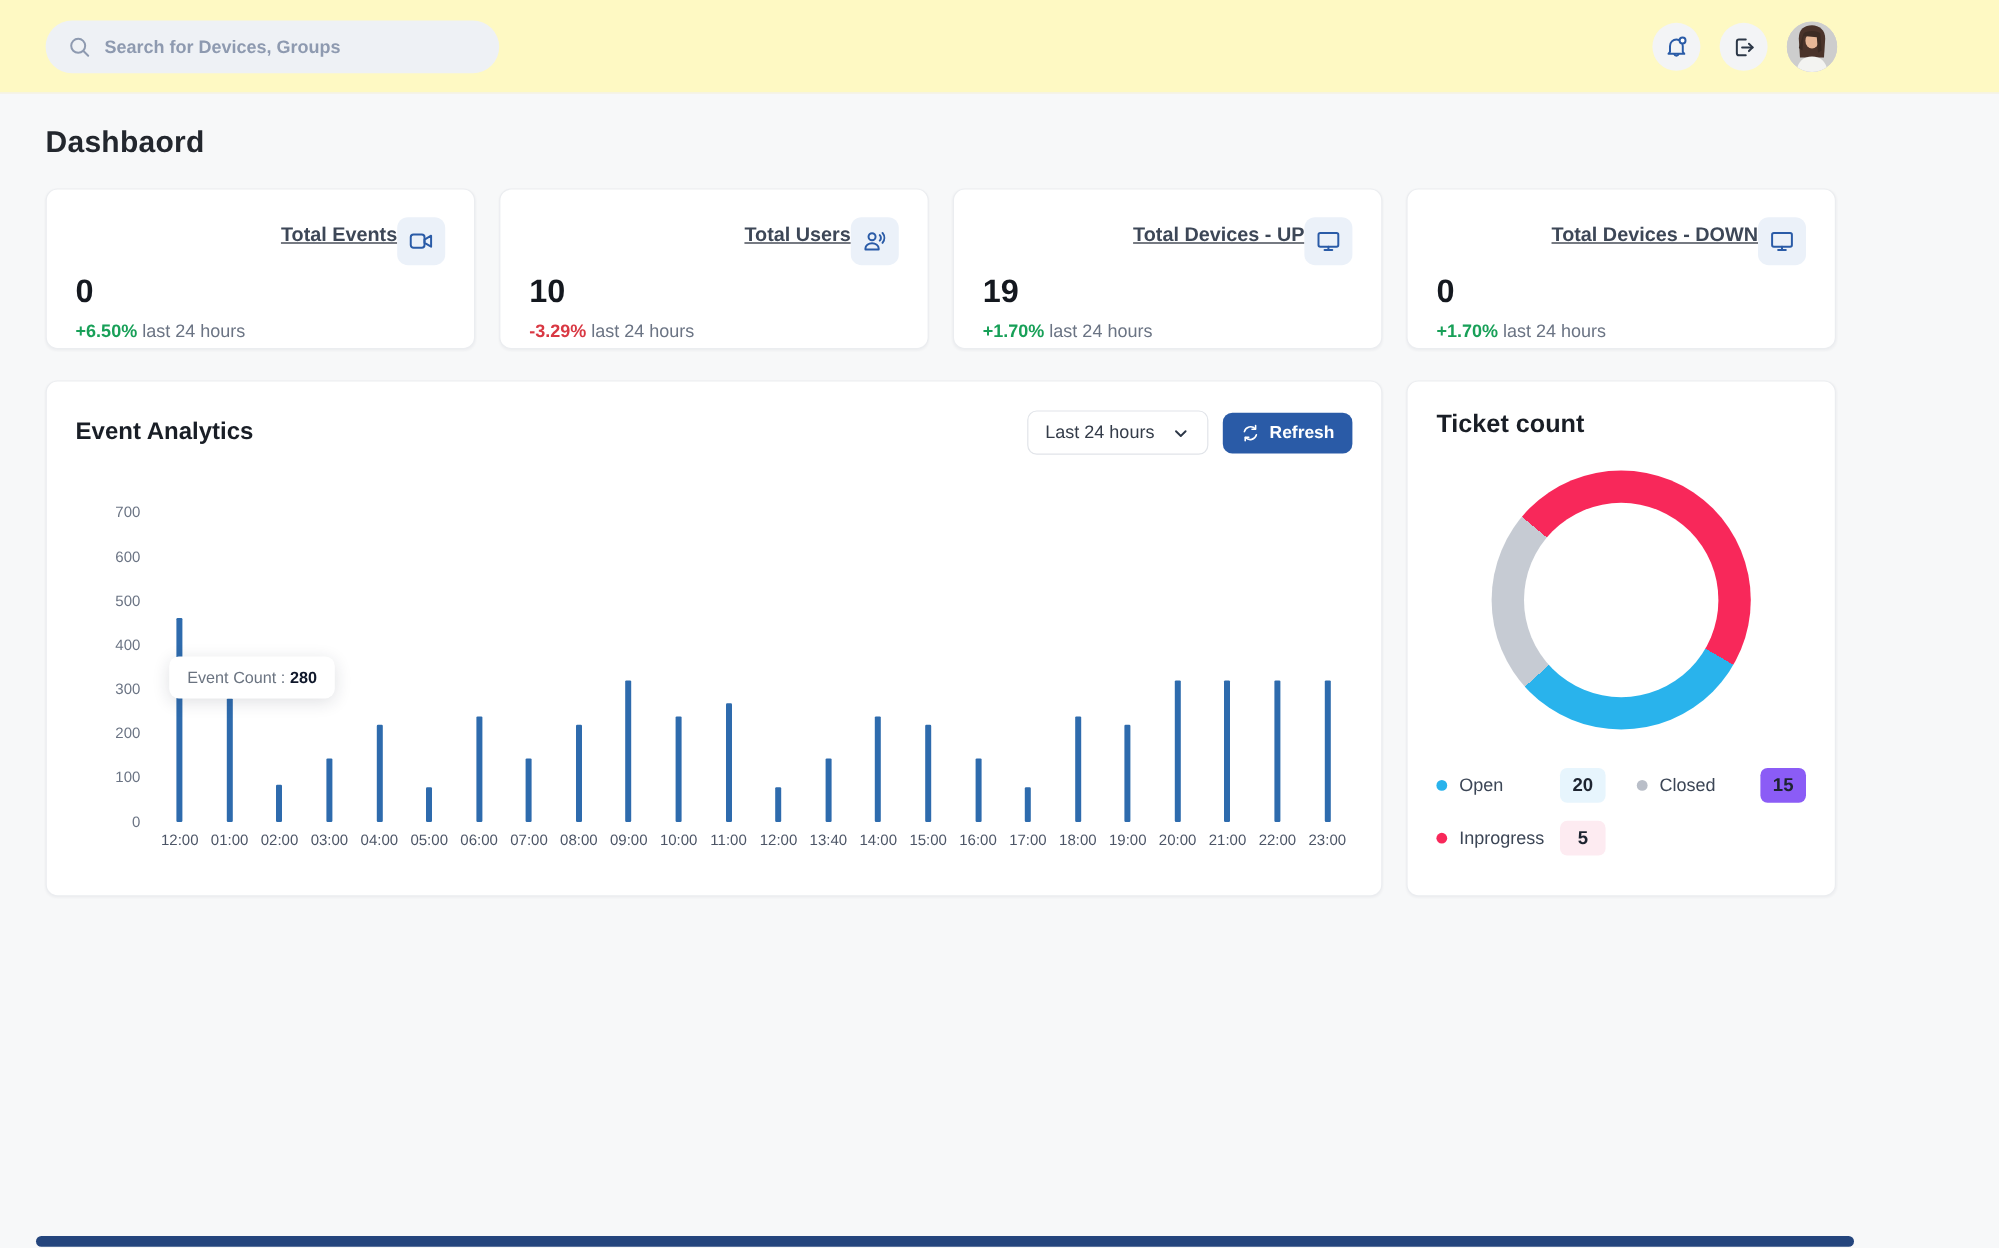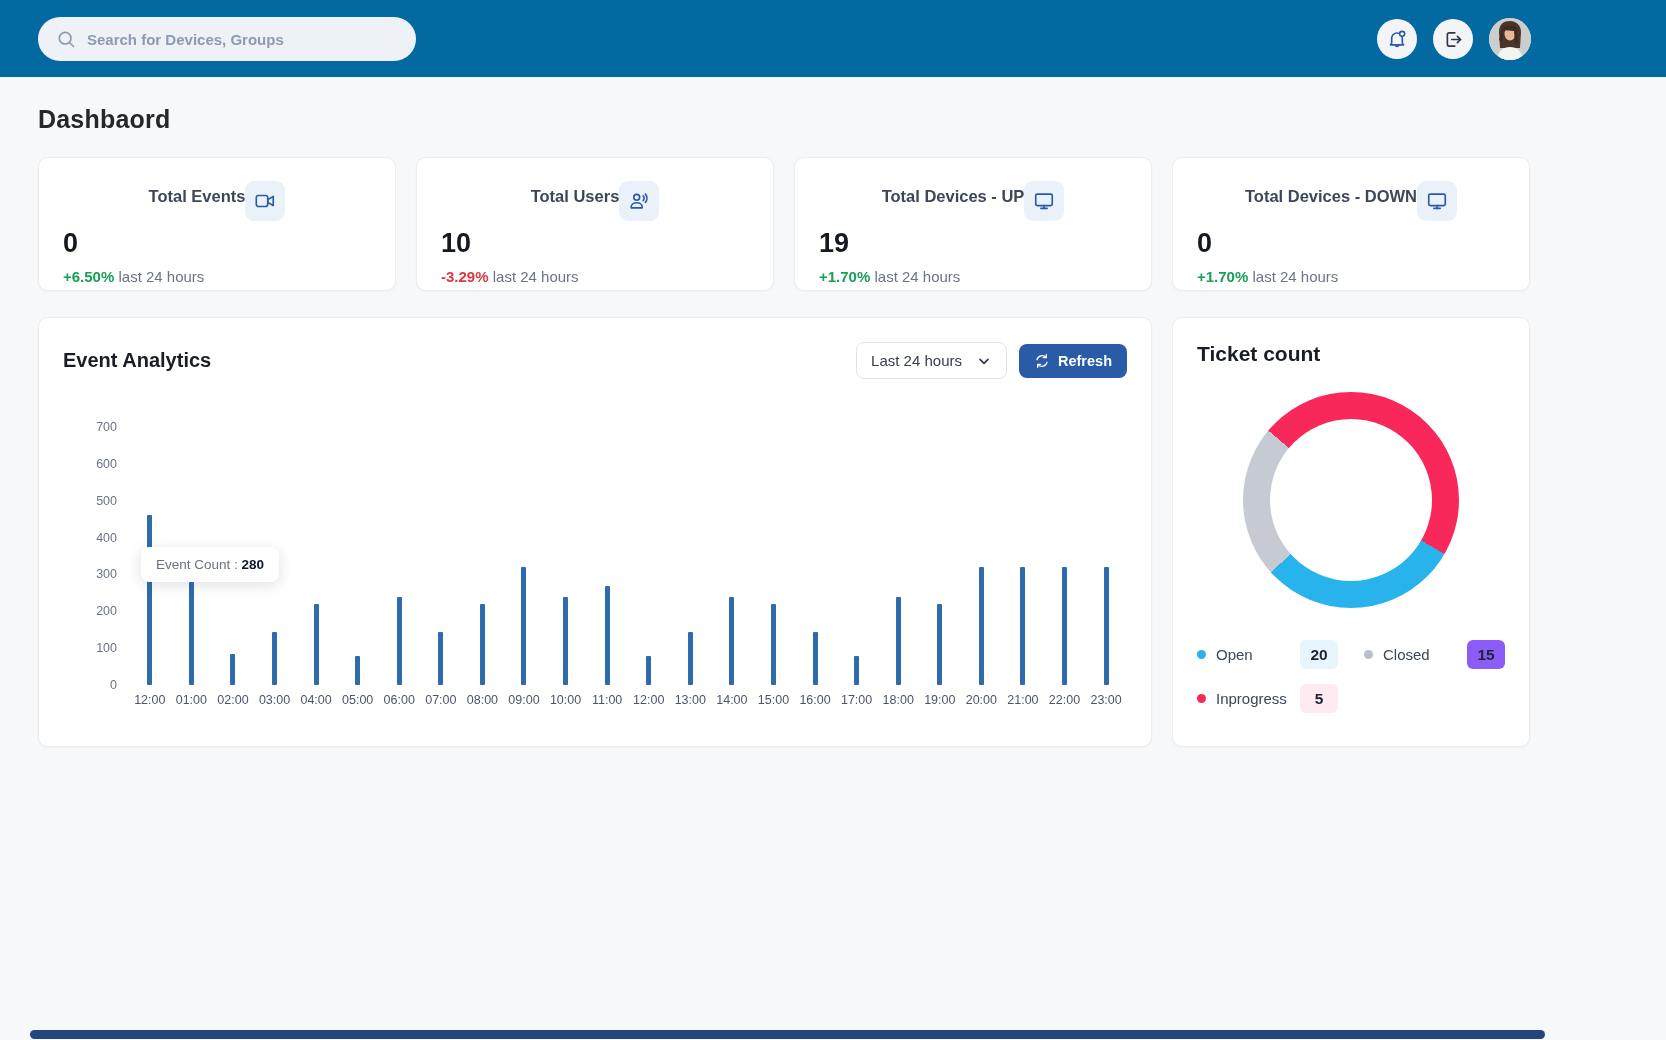--- a/index.html
+++ b/index.html
@@ -6,21 +6,21 @@
   html,body { width:1666px; height:1040px; overflow:hidden; }
   body {
     font-family: "Liberation Sans", sans-serif;
     background:#f7f8f9;
     position:relative;
     color:#1d2430;
   }
   
   .topbar {
     position:absolute; top:0; left:0; right:0; height:78px;
-    background:#0369a1; border-bottom:1px solid #f0f1f3;
+    background:#fef9c3; border-bottom:1px solid #f0f1f3;
   }
   .search-pill {
     position:absolute; left:38px; top:17px; width:378px; height:44px;
     background:#eef1f5; border-radius:22px;
     display:flex; align-items:center; gap:11px; padding:0 18px;
   }
   .search-pill svg { flex:0 0 auto; }
   .search-pill input {
     border:none; outline:none; background:transparent;
     font-family:"Liberation Sans", sans-serif;
@@ -47,21 +47,21 @@
     letter-spacing:.2px;
   }
   .stats-row {
     margin-top:23px; display:grid; grid-template-columns:repeat(4,1fr); gap:20px;
   }
   .card {
     background:#ffffff; border:1px solid #ebedf0; border-radius:10px;
     box-shadow:0 1px 2px rgba(16,24,40,.04);
   }
   .stat-card { height:134px; padding:23px 24px; position:relative; }
-  .stat-head { display:flex; justify-content:center; align-items:flex-start; }
+  .stat-head { display:flex; justify-content:flex-end; align-items:flex-start;text-decoration:underline; }
   .stat-title { font-size:16.5px; font-weight:700; color:#3d4757; padding-top:6px; }
   .icon-tile {
     width:40px; height:40px; border-radius:9px; background:#ebf1f9;
     display:flex; align-items:center; justify-content:center;
   }
   .stat-value { font-size:27px; font-weight:700; color:#14181f; margin-top:7px; }
   .stat-delta-row { margin-top:9px; font-size:15px; color:#6b7484; }
   .delta { font-weight:700; }
   
   .charts-row {
@@ -347,21 +347,21 @@
             <div class="bar-col">
               <div class="bar" style="height: 99.5143px; background: rgb(46, 107, 173);"></div>
               <div class="x-label">11:00</div>
             </div>
             <div class="bar-col">
               <div class="bar" style="height: 29.4857px; background: rgb(46, 107, 173);"></div>
               <div class="x-label">12:00</div>
             </div>
             <div class="bar-col">
               <div class="bar" style="height: 53.4429px; background: rgb(46, 107, 173);"></div>
-              <div class="x-label">13:00</div>
+              <div class="x-label">13:40</div>
             </div>
             <div class="bar-col">
               <div class="bar" style="height: 88.4571px; background: rgb(46, 107, 173);"></div>
               <div class="x-label">14:00</div>
             </div>
             <div class="bar-col">
               <div class="bar" style="height: 81.0857px; background: rgb(46, 107, 173);"></div>
               <div class="x-label">15:00</div>
             </div>
             <div class="bar-col">

